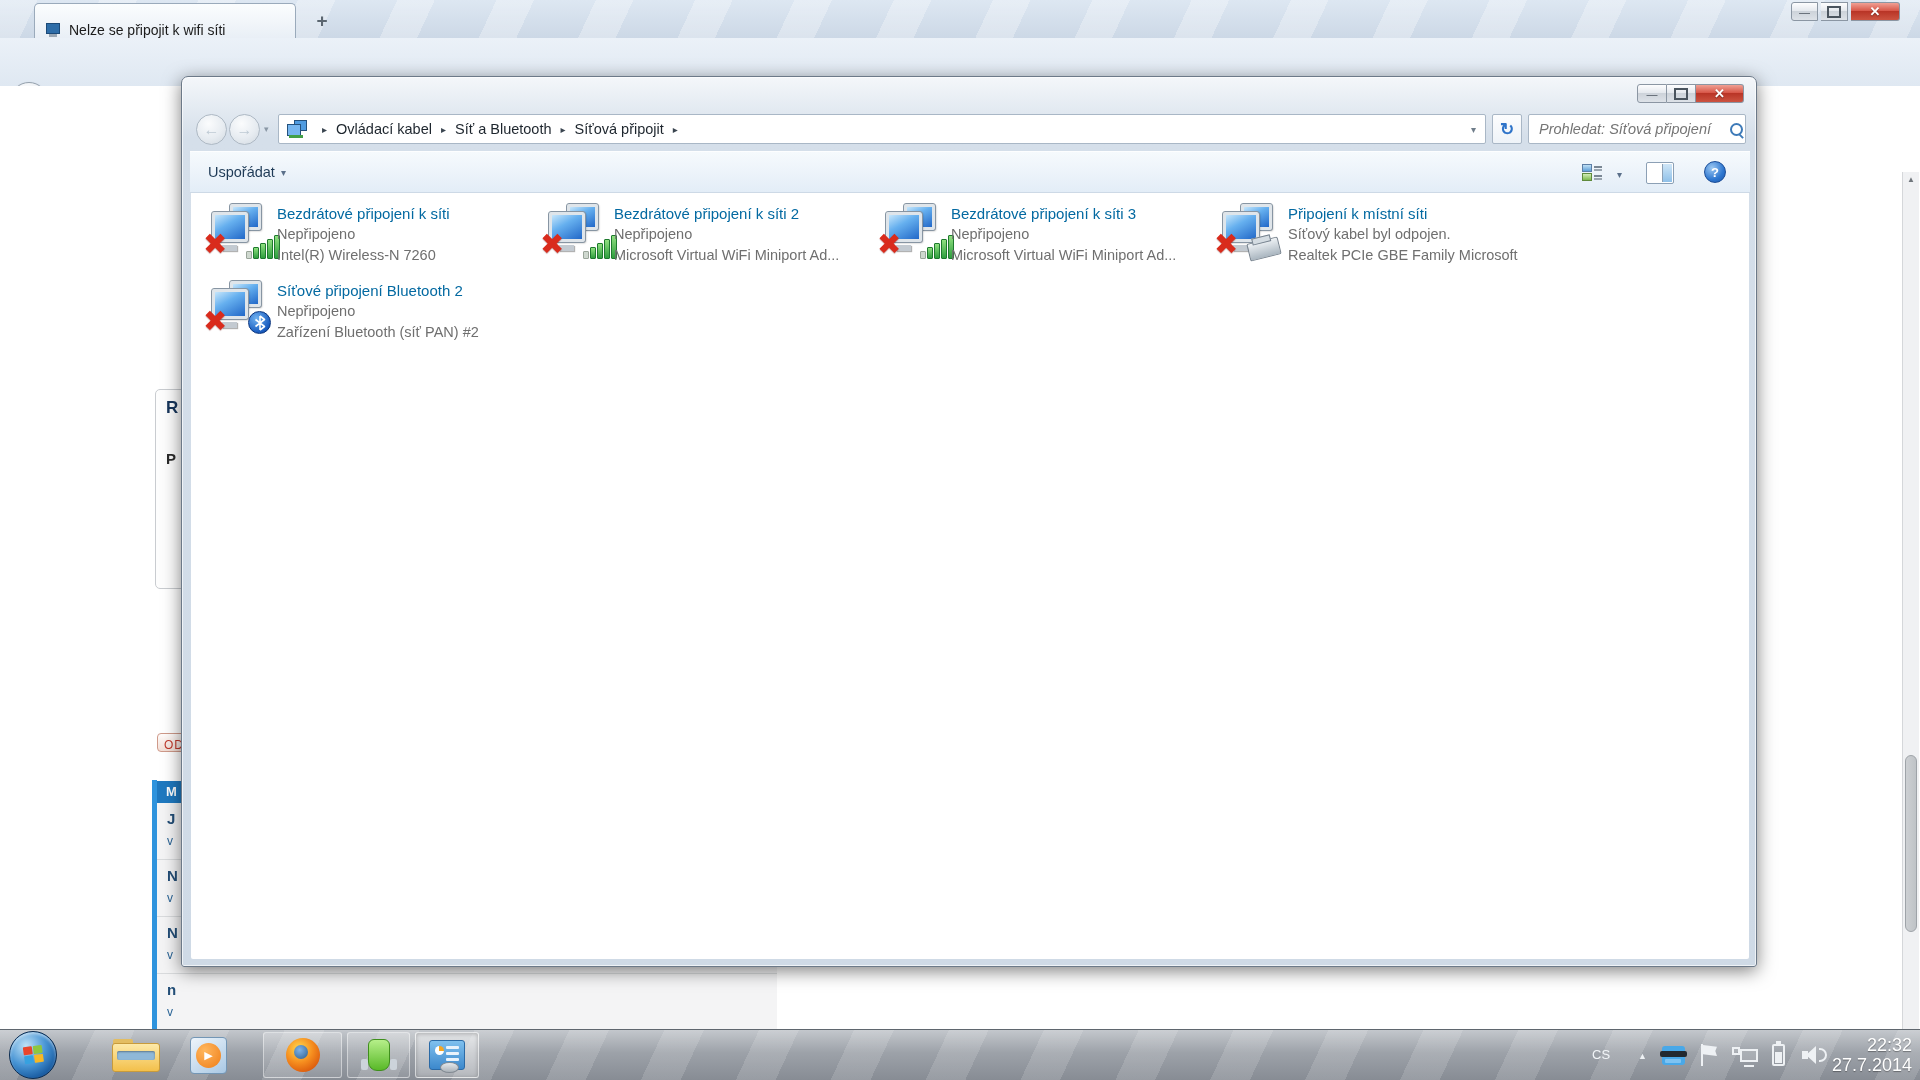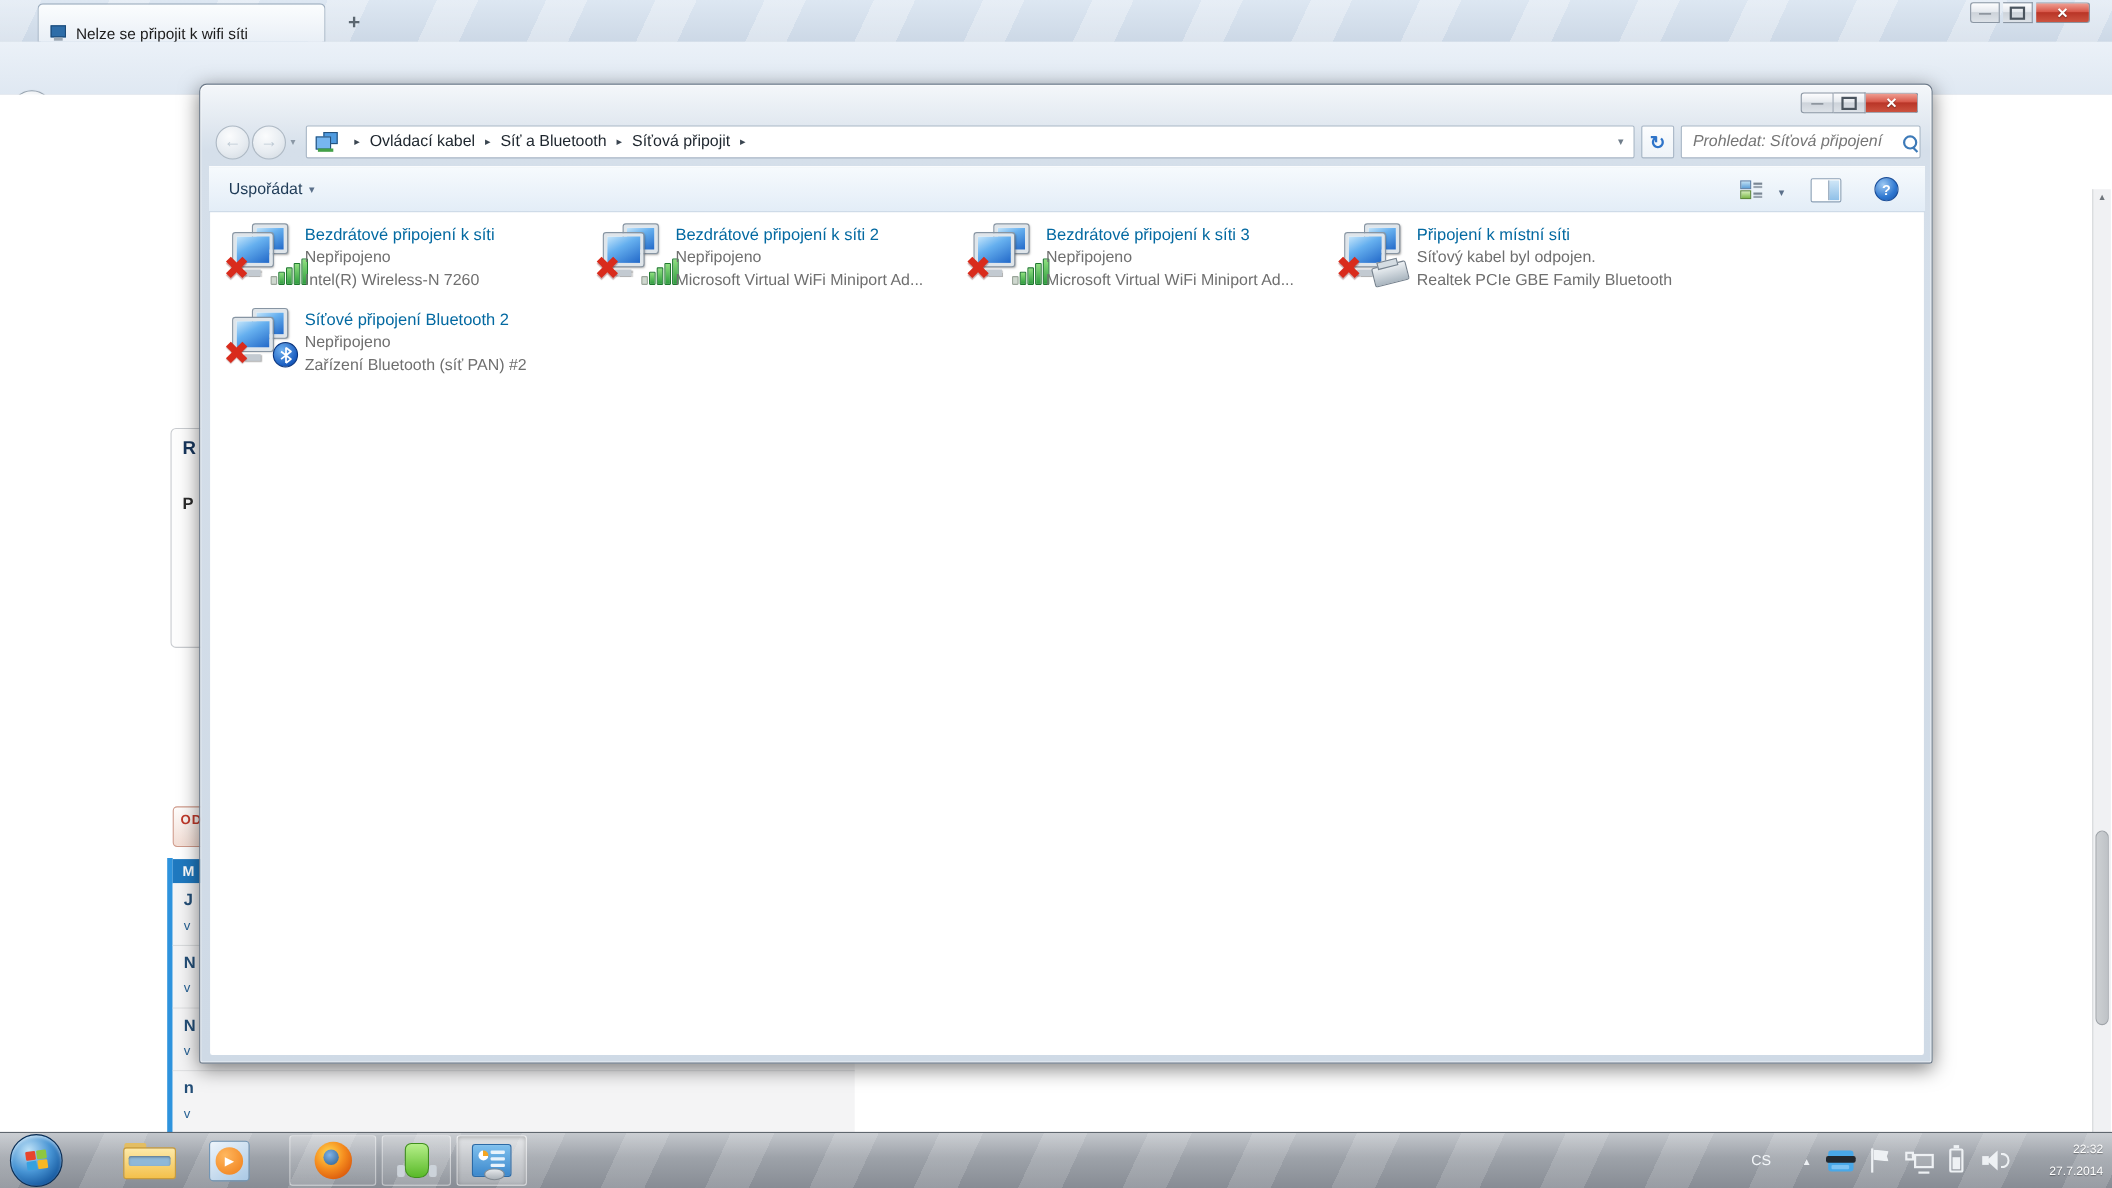--- a/index.html
+++ b/index.html
@@ -78,23 +78,23 @@
   .hb{left:1864px;top:57px;width:24px}
   .hb i{display:block;height:3px;background:#55626f;margin-bottom:3px;border-radius:1px}
 
   #fxcontent{position:absolute;left:0;top:86px;width:1920px;height:943px;background:#fff;}
 
   
   .forum-panel{left:155px;top:303px;width:50px;height:198px;background:#fdfdfd;
     border:1px solid #c9ccd0;border-radius:5px 0 0 5px;}
   .frag-r{left:166px;top:312px;font-size:17px;font-weight:bold;color:#17365c}
   .frag-p{left:166px;top:364px;font-size:15px;font-weight:bold;color:#2b2b2b}
-  .frag-btn{left:157px;top:647px;width:27px;height:37px;overflow:hidden;box-sizing:border-box;
+  .frag-btn{left:157px;top:647px;width:27px;height:19px;overflow:hidden;box-sizing:border-box;
     background:linear-gradient(#fffdfc,#f3ded5);border:1px solid #cf9a8a;border-radius:4px 0 0 4px;
-    color:#c0392b;font-weight:bold;font-size:12px;line-height:23px;padding-left:6px;letter-spacing:1px}
+    color:#c0392b;font-weight:normal;font-size:12px;line-height:23px;padding-left:6px;letter-spacing:1px}
   .tbl-leftborder{left:152px;top:694px;width:5px;height:309px;background:#2e93dd}
   .tbl-header{left:157px;top:695px;width:620px;height:22px;background:#1f79c0;color:#fff;
     font-size:13px;font-weight:bold;line-height:22px;padding-left:9px;box-sizing:border-box}
   #forumrows{left:157px;top:717px;width:620px}
   .frow{position:relative;width:620px;height:57px;background:#f4f4f5;border-bottom:1px solid #d9dbdd;box-sizing:border-box}
   .frow .ltr{position:absolute;left:10px;top:7px;font-size:15px;font-weight:bold;color:#234e77}
   .frow .sub{position:absolute;left:10px;top:31px;font-size:12px;color:#2a6496}
   .strip{left:157px;top:945px;width:1596px;height:53px;background:linear-gradient(#fbfbfb,#ebebec);}
   .strip .ltr{position:absolute;left:10px;top:5px;font-size:15px;font-weight:bold;color:#234e77}
   .strip .link{position:absolute;left:33px;top:27px;font-size:15px;color:#1c5f99}
@@ -259,21 +259,21 @@
   .batt-ic{position:absolute;left:192px;top:14px;width:13px;height:22px;border:2px solid #eef1f4;border-radius:2px;box-sizing:border-box}
   .batt-ic::before{content:"";position:absolute;left:2px;top:-5px;width:5px;height:3px;background:#eef1f4}
   .batt-ic::after{content:"";position:absolute;left:1px;bottom:1px;width:7px;height:11px;background:#eef1f4}
   .spk-ic{position:absolute;left:222px;top:16px;width:24px;height:18px}
   .spk-ic .box{position:absolute;left:0;top:5px;width:6px;height:8px;background:#eef1f4}
   .spk-ic .cone{position:absolute;left:4px;top:0;width:0;height:0;
     border-top:9px solid transparent;border-bottom:9px solid transparent;border-right:10px solid #eef1f4}
   .spk-ic .wave{position:absolute;left:17px;top:2px;width:8px;height:14px;border:2px solid #eef1f4;
     border-left:none;border-radius:0 10px 10px 0;box-sizing:border-box}
   #clock{position:absolute;right:8px;top:5px;width:86px;text-align:right;
-    font-size:11px;line-height:20px;color:#fff;text-shadow:0 1px 1px rgba(0,0,0,.35)}
+    font-size:18px;line-height:20px;color:#fff;text-shadow:0 1px 1px rgba(0,0,0,.35)}
 </style>
 </head>
 <body>
 
 <div id="firefox">
 
   <div id="tabbar">
     <div class="stripes"></div>
     <div id="tab-active">
       <span class="favicon"></span>
@@ -499,21 +499,21 @@
             <i class="mon front"></i>
             <i class="stand"></i>
             <span class="ovl-x">✖</span>
 
             <span class="ovl-eth"></span>
 
           </div>
           <div class="txt">
             <div class="c-name">Připojení k místní síti</div>
             <div class="c-status">Síťový kabel byl odpojen.</div>
-            <div class="c-device">Realtek PCIe GBE Family Bluetooth</div>
+            <div class="c-device">Realtek PCIe GBE Family Microsoft</div>
           </div>
         </div>
         <div class="conn">
           <div class="icon-wrap">
             <i class="mon back"></i>
             <i class="mon front"></i>
             <i class="stand"></i>
             <span class="ovl-x">✖</span>
 
             <span class="ovl-bt">

